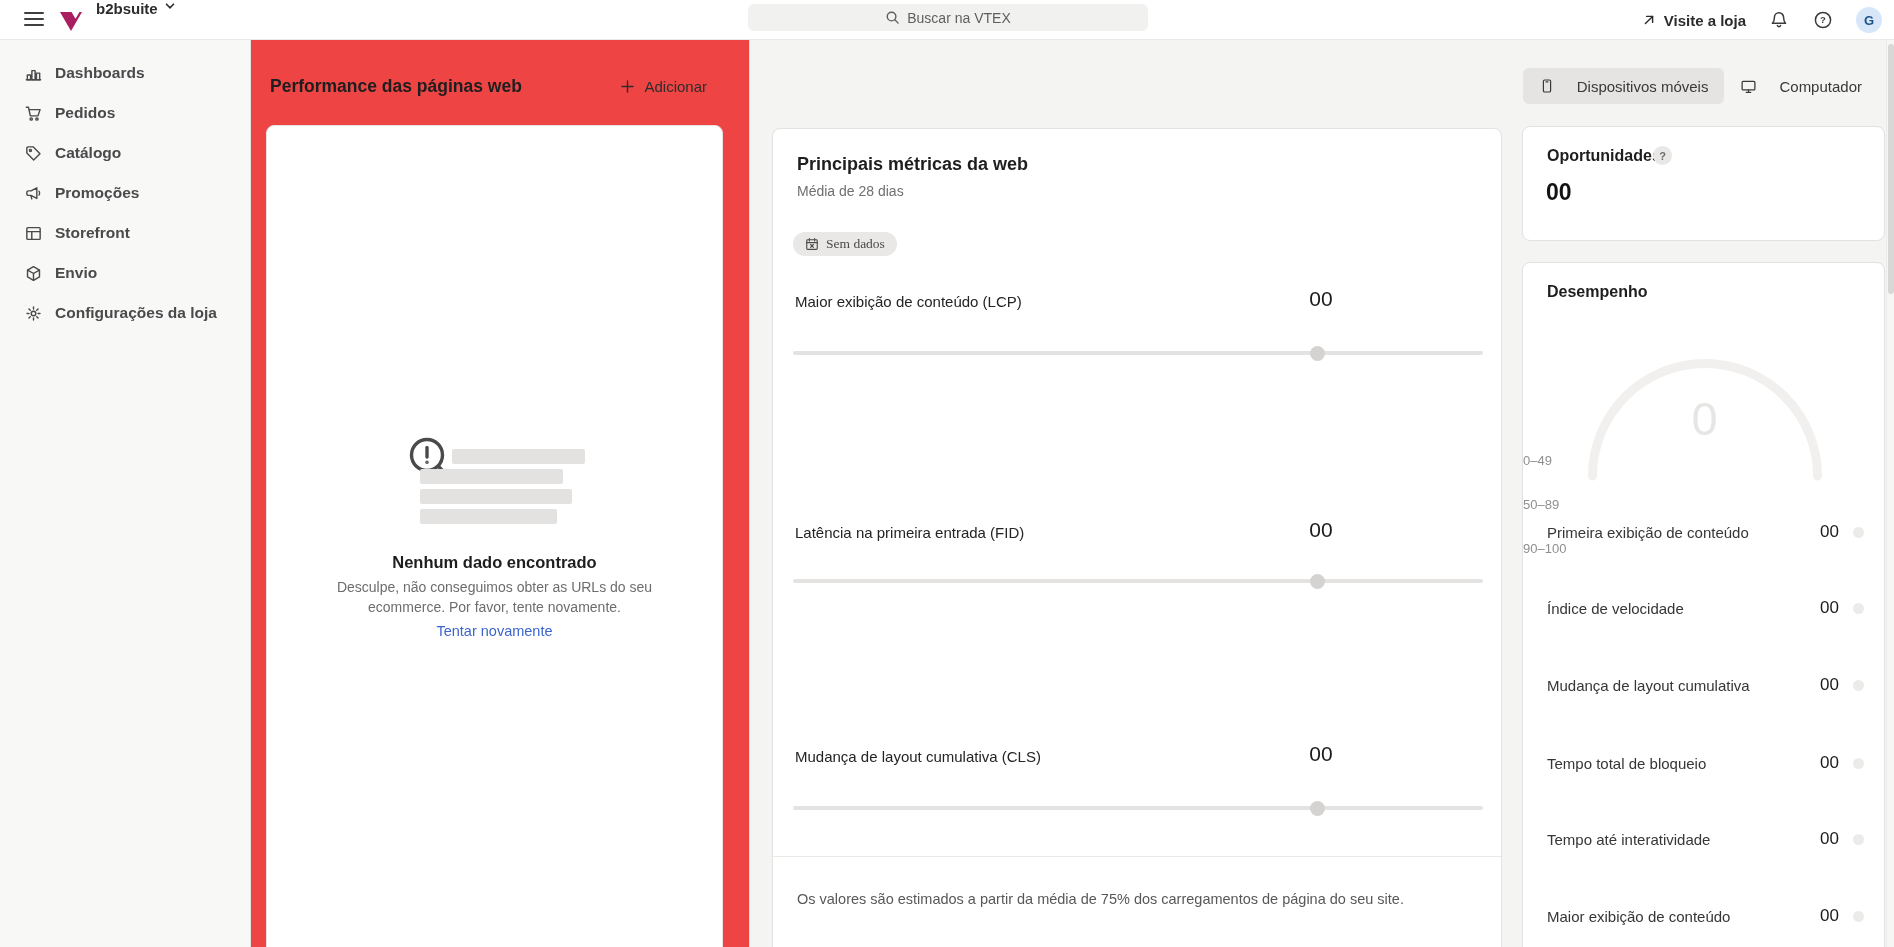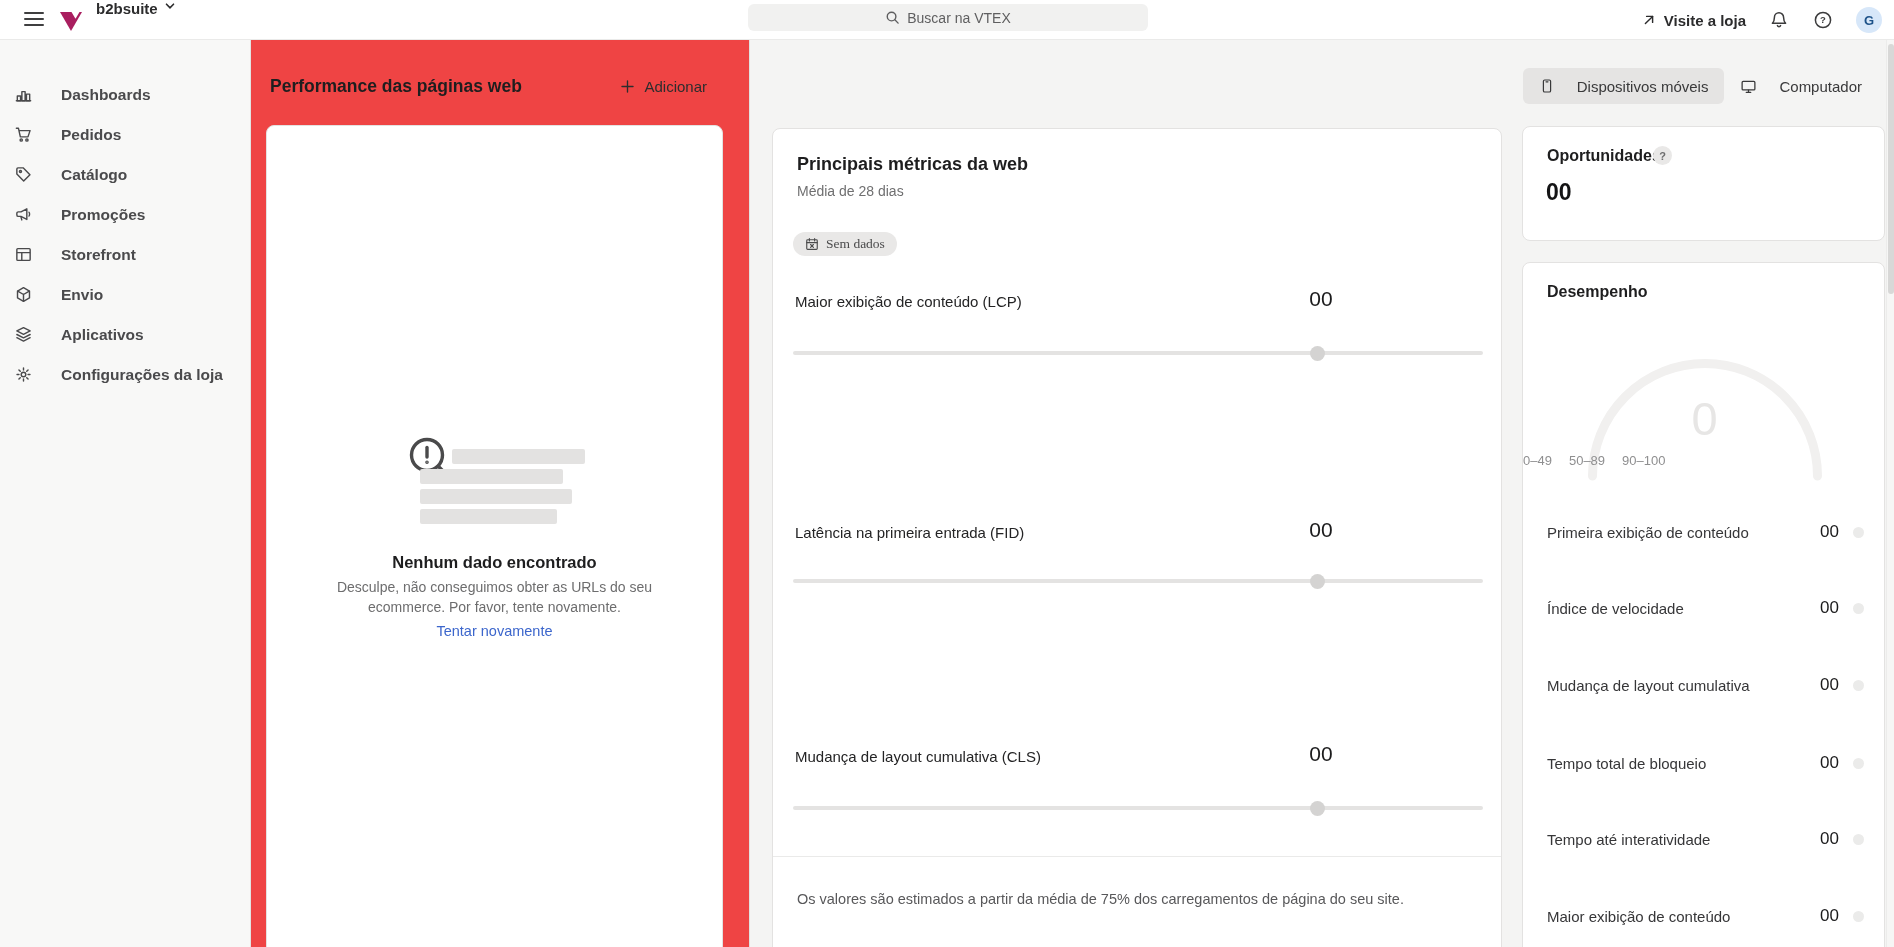--- a/index.html
+++ b/index.html
@@ -24,21 +24,21 @@
   .visit-store { display:flex; align-items:center; gap:7px; font-size:15px; font-weight:700;
     color:#2c2c2d; cursor:pointer; }
   .icon-btn { width:22px; height:22px; display:flex; align-items:center; justify-content:center;
     color:#3c3c3d; cursor:pointer; }
   .avatar { width:26px; height:26px; border-radius:50%; background:#d7e7f9; color:#1d5289;
     font-size:13px; font-weight:700; display:flex; align-items:center; justify-content:center; cursor:pointer; }
 
   
   .sidebar { position:absolute; top:40px; left:0; width:251px; height:907px; background:#f8f8f7;
     border-right:1px solid #e3e3e2; padding-top:24px; }
-  .nav-item { height:40px; display:flex; align-items:flex-end; padding-left:14px; gap:28px;
+  .nav-item { height:40px; display:flex; align-items:flex-start; padding-left:24px; gap:12px;
     cursor:pointer; color:#48484a; }
   .nav-item svg { width:19px; height:19px; flex:none; }
   .nav-label { font-size:15.5px; font-weight:700; color:#4a4a4c; }
 
   
   .left-panel { position:absolute; top:40px; left:251px; width:499px; height:907px;
     background:#ef4444; border-right:1px solid #e0e0df; }
   .lp-header { position:absolute; top:26px; left:19px; right:42px; height:40px; display:flex;
     align-items:center; justify-content:space-between; }
   .lp-title { font-size:17.5px; font-weight:700; color:#1e1e1f; }
@@ -91,21 +91,21 @@
     background:#e9e8e7; color:#6d6d6e; font-size:11px; font-weight:700; display:flex;
     align-items:center; justify-content:center; cursor:pointer; }
   .opp-value { position:absolute; top:52px; left:23px; font-size:23px; font-weight:700; color:#141415; }
 
   .perf-card { position:absolute; top:222px; left:772px; width:363px; height:800px; background:#fff;
     border:1px solid #e3e2e1; border-radius:8px; }
   .gauge-wrap { position:absolute; top:95px; left:0; width:363px; height:130px; }
   .gauge-value { position:absolute; top:128px; left:0; width:363px; text-align:center;
     font-size:47px; color:#e7e6e5; }
   .gauge-legend { position:absolute; top:190px; left:0; width:363px; display:flex;
-    gap:17px; font-size:13px; color:#8f8f90; }
+    justify-content:center; gap:29px; font-size:13px; color:#8f8f90;flex-direction:column; }
   .perf-row { position:absolute; left:24px; right:20px; height:24px; display:flex; align-items:center; }
   .perf-label { flex:1; font-size:15px; color:#363638; }
   .perf-value { font-size:17px; font-weight:500; color:#1b1b1c; margin-right:14px; }
   .perf-dot { width:11px; height:11px; border-radius:50%; background:#ebebea; flex:none; }
   .pr1{top:257px} .pr2{top:333px} .pr3{top:410px} .pr4{top:488px} .pr5{top:564px} .pr6{top:641px}
 
   
   .scrollbar { position:absolute; top:40px; right:0; width:8px; height:907px; background:#f6f6f5;
     border-left:1px solid #ececeb; }
   .scroll-thumb { position:absolute; top:4px; left:1px; width:6px; height:250px; border-radius:3px;
@@ -206,27 +206,20 @@
       <span class="nav-label">Storefront</span>
     </div>
     <div class="nav-item">
       <svg viewBox="0 0 20 20" fill="none" stroke="#4a4a4c" stroke-width="1.5" stroke-linecap="round" stroke-linejoin="round">
           <path d="M10 2.8 16.3 6.4v7.2L10 17.2 3.7 13.6V6.4L10 2.8z"></path>
           <path d="M3.9 6.5 10 10l6.1-3.5M10 10v7"></path>
         </svg>
       <span class="nav-label">Envio</span>
     </div>
     <div class="nav-item">
-      <svg viewBox="0 0 20 20" fill="none" stroke="#4a4a4c" stroke-width="1.5" stroke-linecap="round" stroke-linejoin="round">
-          <path d="M10 2.8 17 6.3 10 9.8 3 6.3l7-3.5z"></path>
-          <path d="M3 10l7 3.5L17 10M3 13.4l7 3.5 7-3.5"></path>
-        </svg>
-      <span class="nav-label">Aplicativos</span>
-    </div>
-    <div class="nav-item">
       <svg viewBox="0 0 20 20" fill="none" stroke="#4a4a4c" stroke-width="1.5" stroke-linecap="round">
           <circle cx="10" cy="10" r="2.4"></circle>
           <path d="M10 3.2v2M10 14.8v2M3.2 10h2M14.8 10h2M5.2 5.2l1.4 1.4M13.4 13.4l1.4 1.4M14.8 5.2l-1.4 1.4M6.6 13.4l-1.4 1.4"></path>
         </svg>
       <span class="nav-label">Configurações da loja</span>
     </div>
   </nav>
 
   <section class="left-panel">
     <div class="lp-header">

